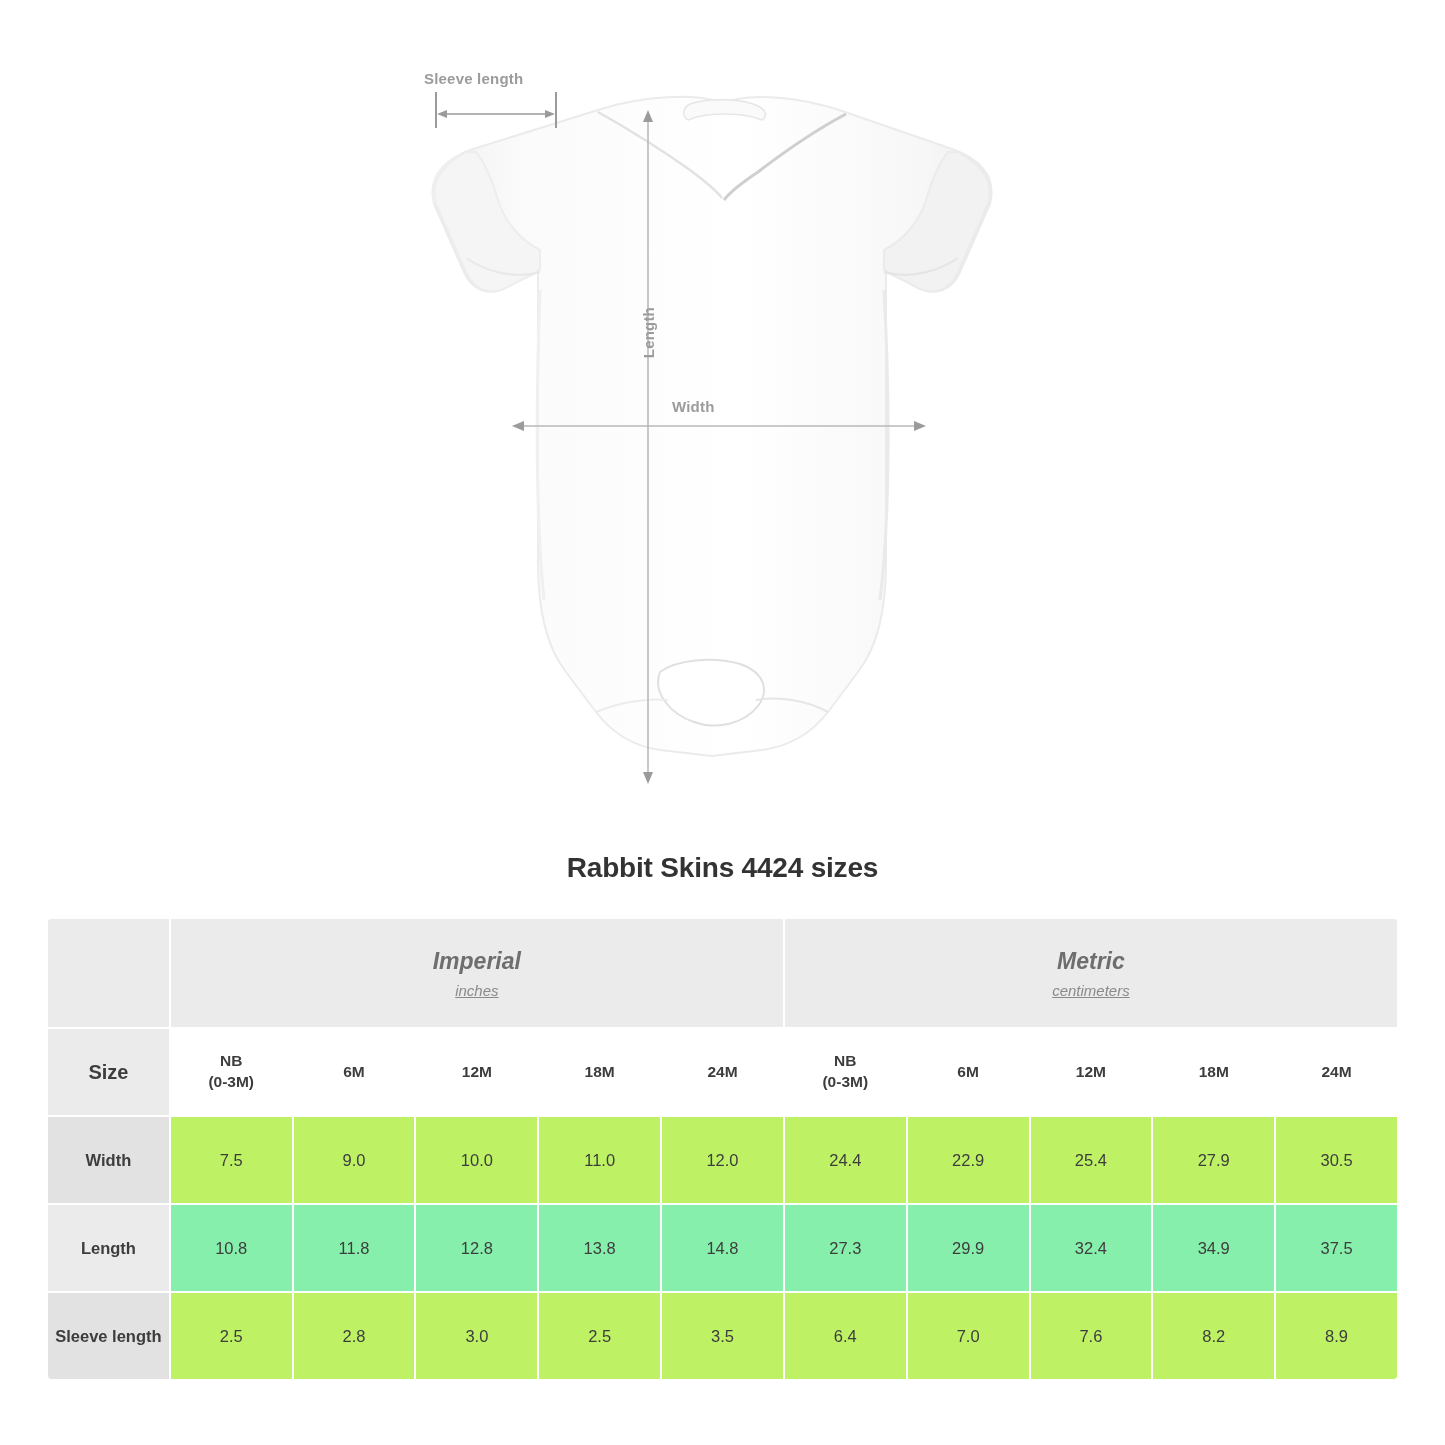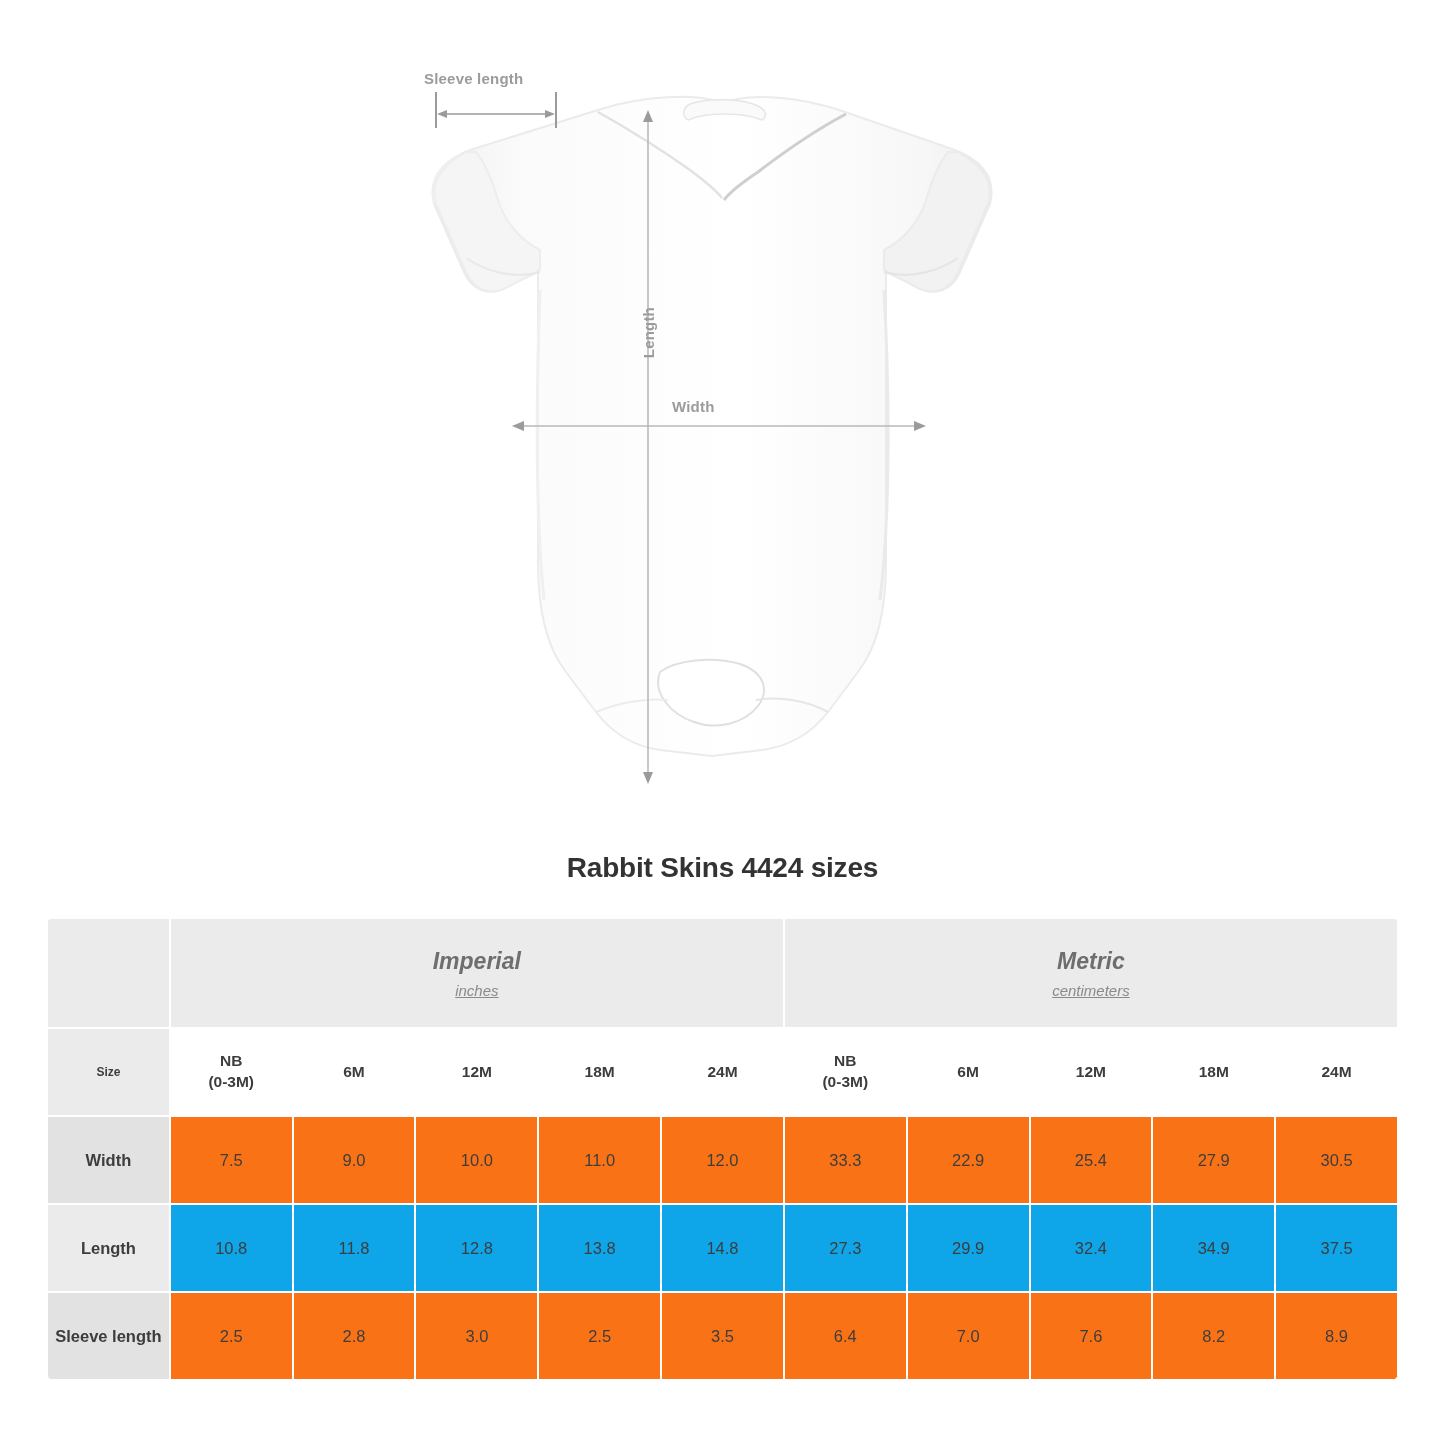--- a/index.html
+++ b/index.html
@@ -112,39 +112,39 @@
 
   .hdr-row td {
     background: #ffffff;
     height: 84px;
     font-size: 15.5px;
     font-weight: bold;
     color: #3d3d3d;
   }
   .hdr-row td.rowlabel {
     background: #ebebeb;
-    font-size: 12px;
+    font-size: 20px;
   }
   .hdr-sub {
     display: block;
     font-size: 15.5px;
     font-weight: bold;
     line-height: 1.35;
   }
 
   .data-row td {
     height: 84px;
     font-size: 16.5px;
     color: #3d3d3d;
   }
   .data-row.shaded td {
-    background: #f97316;
+    background: #bef264;
   }
   .data-row.plain td {
-    background: #0ea5e9;
+    background: #86efac;
   }
   .data-row td.rowlabel {
     background: #ebebeb;
     font-weight: bold;
     font-size: 16.5px;
   }
   .data-row.shaded td.rowlabel {
     background: #e2e2e2;
   }
 </style>
@@ -296,21 +296,21 @@
         </td>
       </tr>
 
       <tr class="data-row shaded">
         <td class="rowlabel">Width</td>
         <td>7.5</td>
         <td>9.0</td>
         <td>10.0</td>
         <td>11.0</td>
         <td>12.0</td>
-        <td>33.3</td>
+        <td>24.4</td>
         <td>22.9</td>
         <td>25.4</td>
         <td>27.9</td>
         <td>30.5</td>
       </tr>
 
       <tr class="data-row plain">
         <td class="rowlabel">Length</td>
         <td>10.8</td>
         <td>11.8</td>

